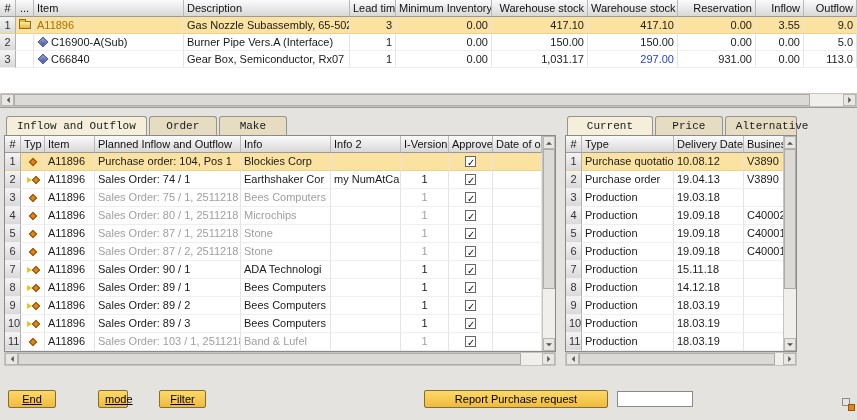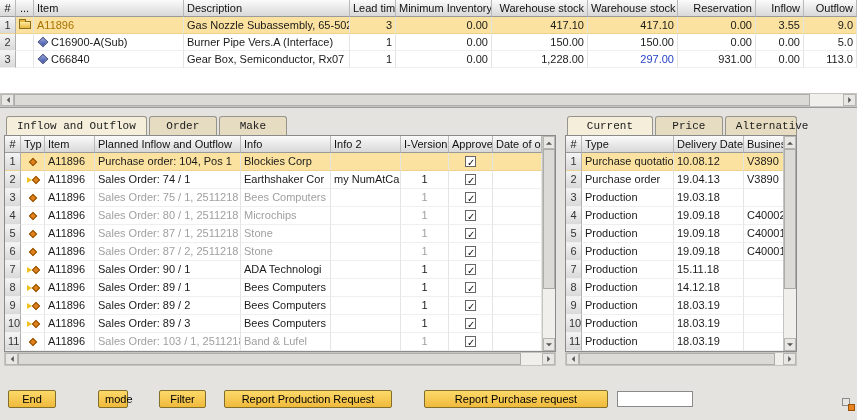--- a/index.html
+++ b/index.html
@@ -81,21 +81,21 @@
   .typ-ic .dia { width:6px; height:6px; background:#e2821e; border:1px solid #8e5200;
                  transform:rotate(45deg); }
   .chk { display:inline-block; width:11px; height:11px; margin-top:3px; background:#fff;
          border:1px solid #666; position:relative; }
   .chk.checked::after { content:"\2713"; position:absolute; left:1px; top:-3px; font-size:10px; color:#111; }
 
   
   .btn { position:absolute; top:390px; height:18px; line-height:15px;
          background:linear-gradient(#fcd96a,#f0ba3c); border:1px solid #82702a; border-radius:2px;
          font-family:"Liberation Sans", sans-serif; font-size:11px; color:#000; padding:0 6px; cursor:default; }
-  .btn.u { }
+  .btn.u { text-decoration:underline; }
   .txt { position:absolute; top:391px; left:617px; width:76px; height:16px;
          border:1px solid #8a8a8a; background:#fff; font-size:11px; padding:0 2px; }
   .corner { position:absolute; left:842px; top:398px; width:13px; height:13px; display:block; }
   .corner .sq { position:absolute; display:block; }
   .corner .sq.a { left:0; top:0; width:8px; height:8px; border:1px solid #8a8a8a; background:#e8e6e2; }
   .corner .sq.b { right:0; bottom:0; width:7px; height:7px; background:#e8821e; border:1px solid #9a5206; }
 </style>
 </head>
 <body>
 
@@ -142,21 +142,21 @@
     <div class="cell num">0.00</div>
     <div class="cell num">5.0</div>
   </div>
         <div class="cols top-cols row trow icon-cube">
     <div class="cell rn">3</div>
     <div class="cell center"></div>
     <div class="cell"><span class="cube"></span><span class="itemtext">C66840</span></div>
     <div class="cell">Gear Box, Semiconductor, Rx07</div>
     <div class="cell num">1</div>
     <div class="cell num">0.00</div>
-    <div class="cell num">1,228.00</div>
+    <div class="cell num">1,031.17</div>
     <div class="cell num wh2 link-blue">297.00</div>
     <div class="cell num">931.00</div>
     <div class="cell num">0.00</div>
     <div class="cell num">113.0</div>
   </div>
       </div>
     <div class="hscroll top-hscroll">
       <div class="sb-btn sb-left"></div>
       <div class="sb-track">
           <div class="sb-thumb"></div>
@@ -460,21 +460,20 @@
       <div class="sb-track">
           <div class="sb-thumb"></div>
         </div>
       <div class="sb-btn sb-right"></div>
     </div>
   </div>
 
   <button class="btn u" style="left:8px;   width:48px">End</button>
   <button class="btn u" style="left:98px;  width:30px">mode</button>
   <button class="btn u" style="left:159px; width:47px">Filter</button>
-  <button class="btn" style="left:224px; width:168px">Report Production Request</button>
   <button class="btn" style="left:424px; width:184px">Report Purchase request</button>
   <input class="txt" value="" style="">
   <span class="corner">
       <i class="sq a"></i>
       <i class="sq b"></i>
     </span>
 
 </div>
 
 </body></html>

